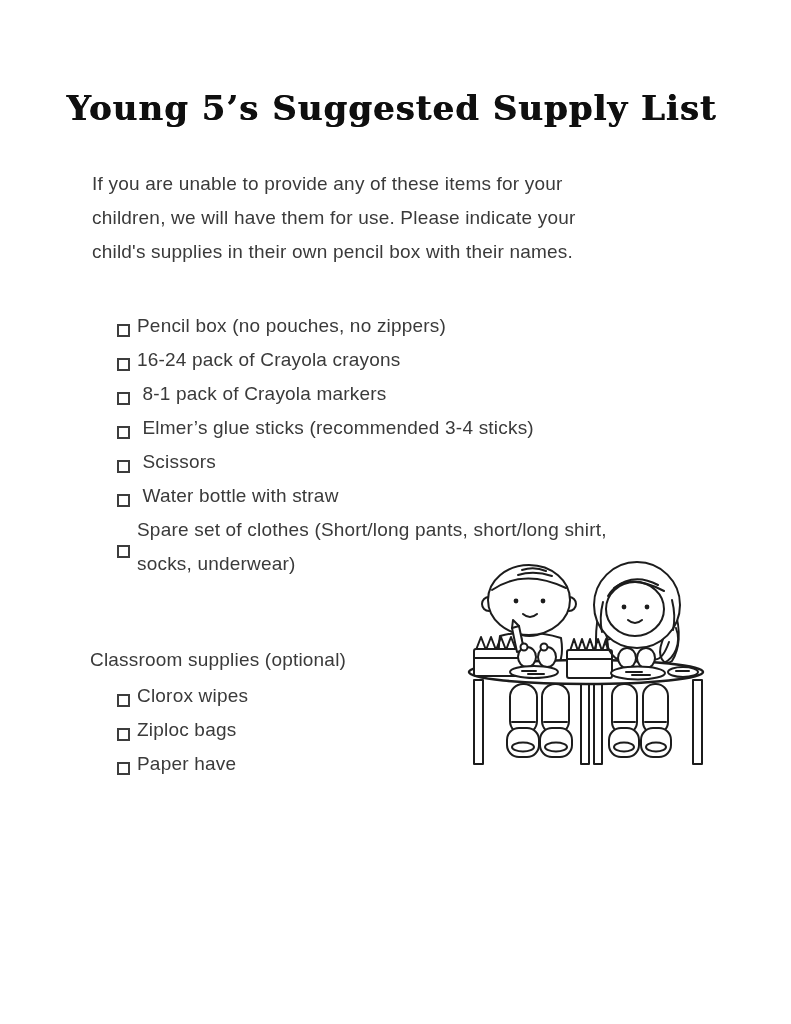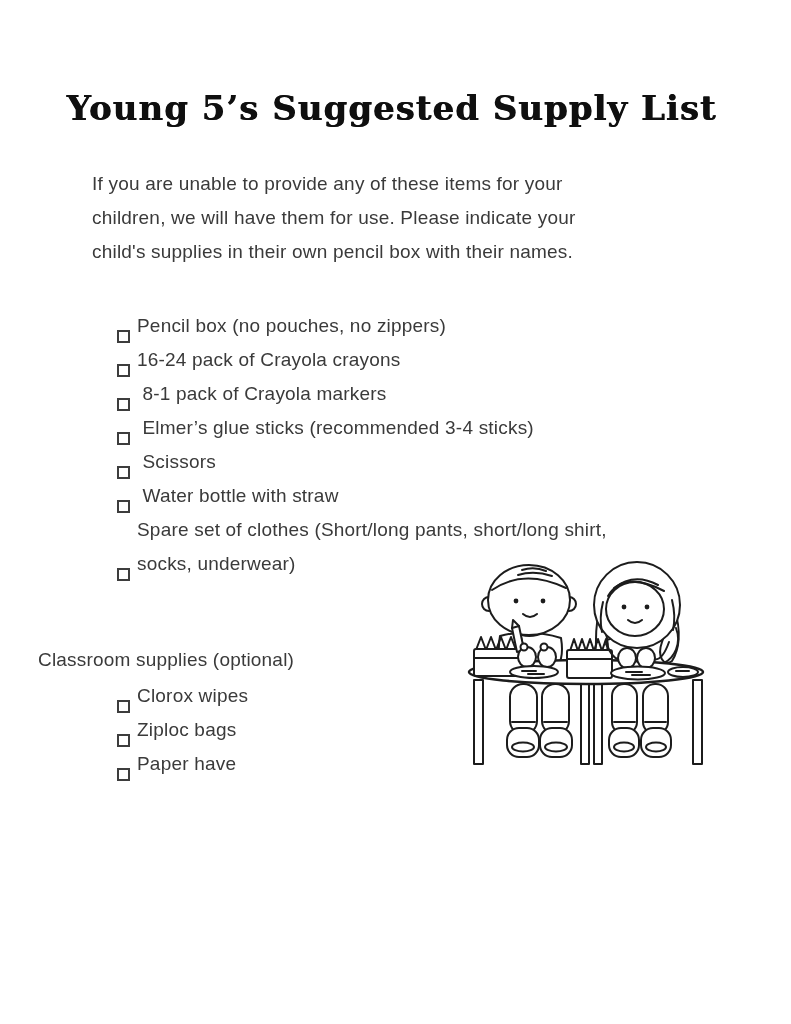--- a/index.html
+++ b/index.html
@@ -37,35 +37,35 @@
     width: 600px;
     font-size: 19px;
     line-height: 34px;
     letter-spacing: 0.2px;
     white-space: pre-line;
   }
   .checklist { margin: 40px 0 0 117px; width: 575px; }
   .checklist.optional { margin: 2px 0 0 117px; }
   .check-item {
     display: flex;
-    align-items: flex-end;
+    align-items: center;
     font-size: 19px;
     line-height: 34px;
     letter-spacing: 0.2px;
   }
   .checkbox {
     flex: 0 0 auto;
     width: 13px; height: 13px;
     border: 2px solid #3d3d3d;
     background: #fff;
     margin: 9px 7px 0 0;
   }
   .item-text { white-space: pre-wrap; }
   .optional-heading {
-    margin: 62px 0 0 38px;
+    margin: 62px 0 0 90px;
     font-size: 19px;
     line-height: 34px;
     letter-spacing: 0.2px;
   }
   .clipart {
     position: absolute;
     left: 466px; top: 558px;
     width: 244px; height: 218px;
   }
   .clipart svg { width: 100%; height: 100%; display: block; }

